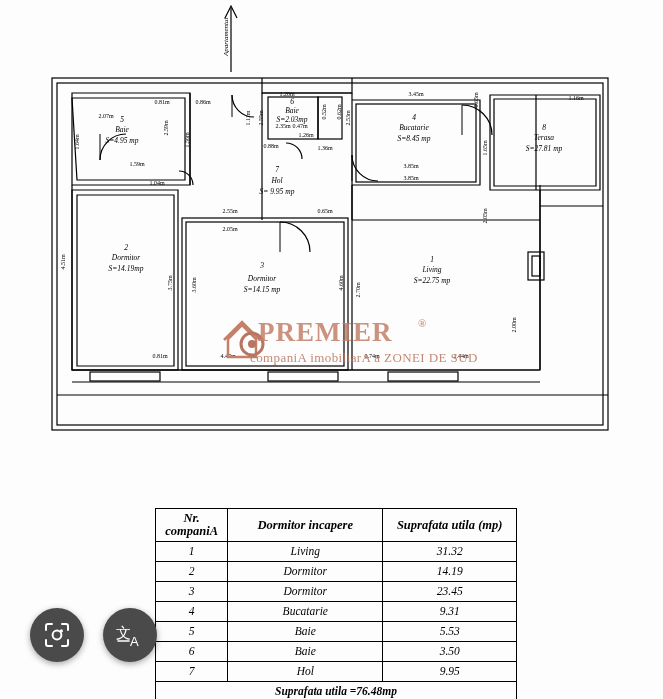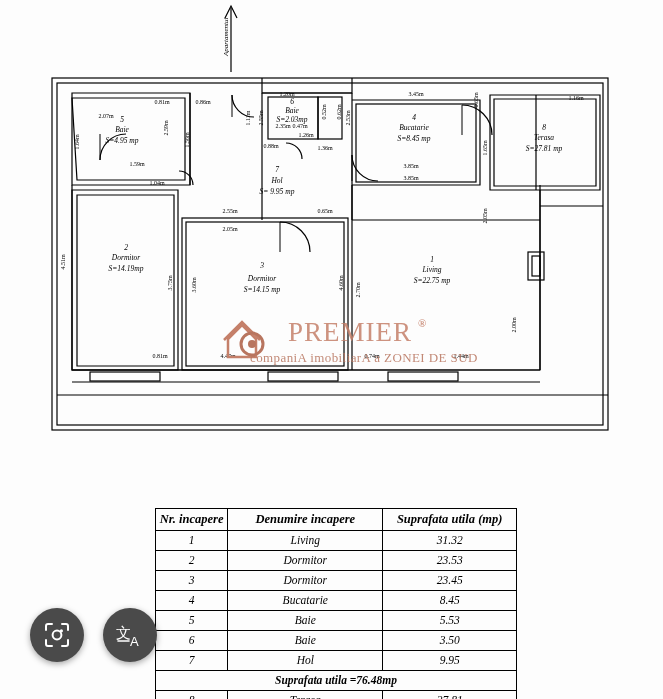--- a/index.html
+++ b/index.html
@@ -38,25 +38,25 @@
     height: 60px;
     pointer-events: none;
   }
   #watermark .wm-logo {
     position: absolute;
     left: 0; top: 4px;
     width: 48px; height: 44px;
   }
   #watermark .wm-name {
     position: absolute;
-    left: 66px;
+    left: 36px;
     top: 4px;
     font-family: "Liberation Serif", serif;
     font-size: 27px;
-    font-weight: normal;
+    font-weight: bold;
     letter-spacing: 1px;
     color: #c5806a;
     opacity: .85;
   }
   #watermark .wm-reg {
     position: absolute;
     left: 196px;
     top: 4px;
     font-size: 11px;
     font-weight: bold;
@@ -304,45 +304,45 @@
     </svg>
     <div class="wm-name">PREMIER</div>
     <div class="wm-reg">®</div>
     <div class="wm-sub">companiA imobiliarA a ZONEI DE SUD</div>
   </div>
 
   <div id="table-wrap">
     <table class="areas">
       <thead>
         <tr>
-          <th>Nr. incapere</th>
-          <th>Denumire incapere</th>
+          <th>Nr. companiA</th>
+          <th>Dormitor incapere</th>
           <th>Suprafata utila (mp)</th>
         </tr>
       </thead>
       <tbody>
         <tr>
           <td class="col-nr">1</td>
           <td class="col-name">Living</td>
           <td class="col-area">31.32</td>
         </tr>
         <tr>
           <td class="col-nr">2</td>
           <td class="col-name">Dormitor</td>
-          <td class="col-area">23.53</td>
+          <td class="col-area">14.19</td>
         </tr>
         <tr>
           <td class="col-nr">3</td>
           <td class="col-name">Dormitor</td>
           <td class="col-area">23.45</td>
         </tr>
         <tr>
           <td class="col-nr">4</td>
           <td class="col-name">Bucatarie</td>
-          <td class="col-area">8.45</td>
+          <td class="col-area">9.31</td>
         </tr>
         <tr>
           <td class="col-nr">5</td>
           <td class="col-name">Baie</td>
           <td class="col-area">5.53</td>
         </tr>
         <tr>
           <td class="col-nr">6</td>
           <td class="col-name">Baie</td>
           <td class="col-area">3.50</td>

